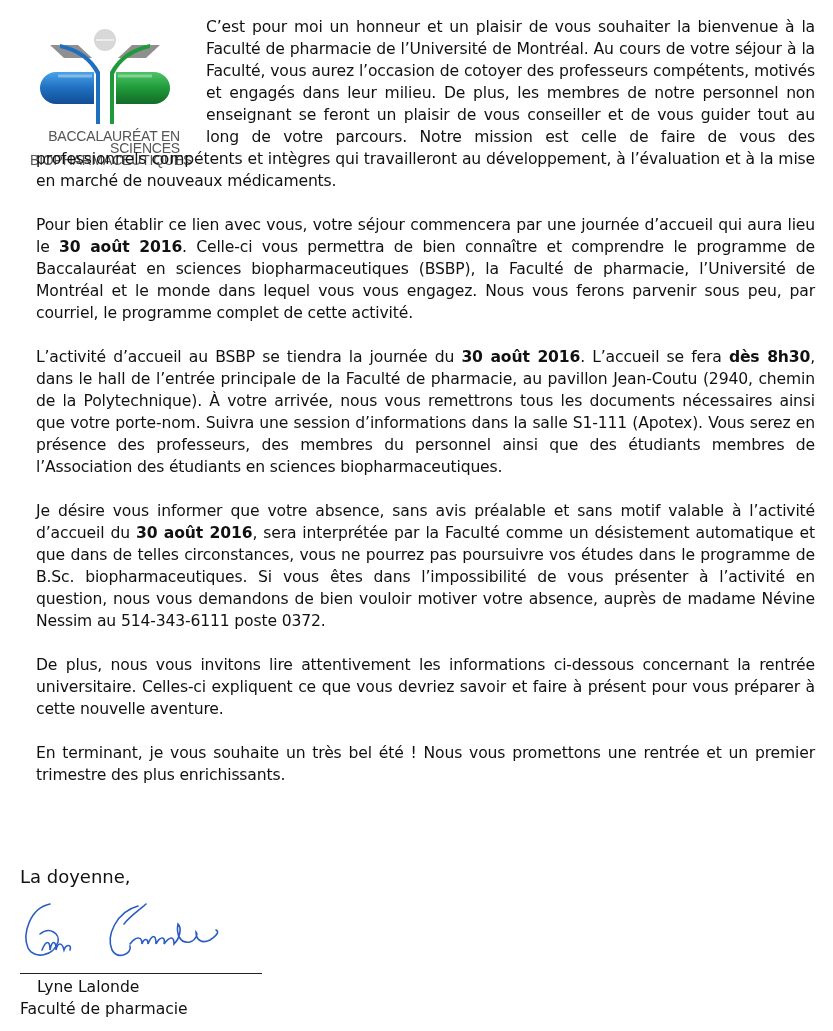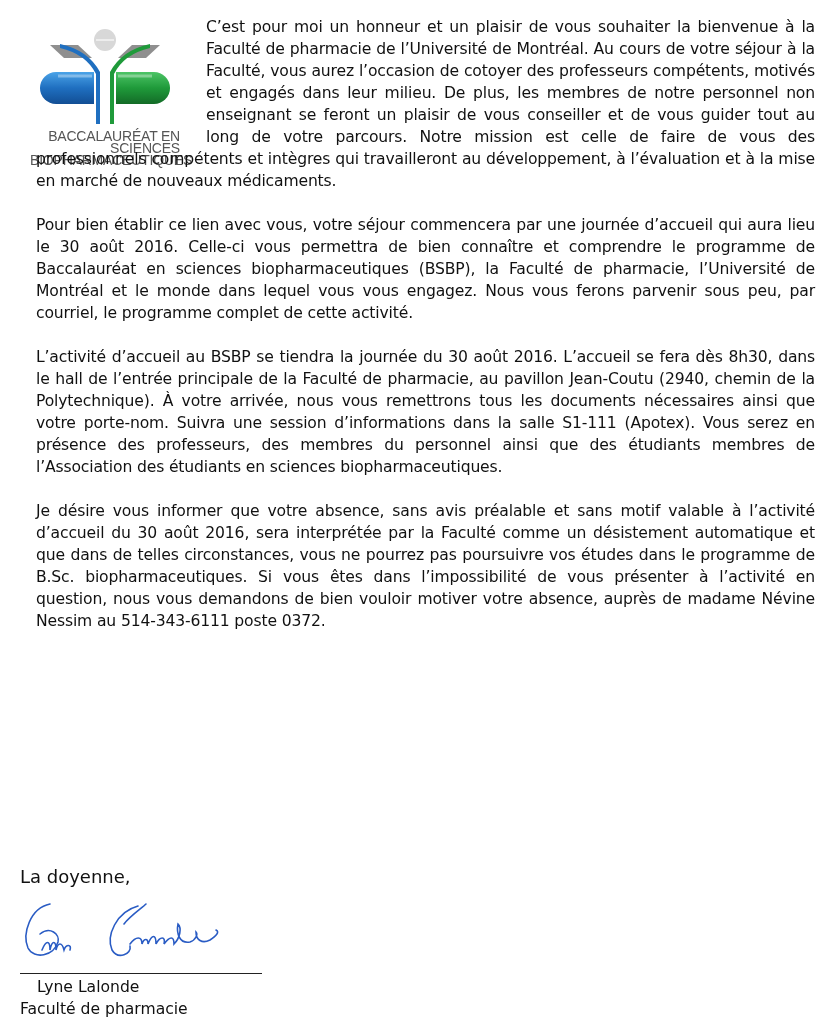--- a/index.html
+++ b/index.html
@@ -14,21 +14,21 @@
   .logo-caption {
     position: absolute; left: 0; top: 102px; width: 150px; text-align: right;
     font-family: "Liberation Sans", sans-serif; font-size: 14px; line-height: 12px;
     color: #555555; letter-spacing: -0.2px;
   }
   .text {
     font-size: 15.6px; line-height: 22px; text-align: justify; letter-spacing: -0.15px;
   }
   .text p { margin: 0 0 22px 16px; }
   .float-space { float: left; width: 186px; height: 132px; }
-  b { font-weight: normal; }
+  b { font-weight: bold; }
   .greeting { padding-left: 186px; margin-bottom: 22px; font-size: 15.6px; line-height: 22px; }
   .signature-block { position: absolute; left: 20px; top: 866px; width: 300px; }
   .sig-svg { position: absolute; left: 0; top: 28px; }
   .sig-line { position: absolute; left: 0; top: 107px; width: 242px; height: 1px; background: #222; }
   .sig-name { position: absolute; left: 17px; top: 110px; font-size: 15.6px; line-height: 22px; }
   .sig-org { position: absolute; left: 0; top: 132px; font-size: 15.6px; line-height: 22px; }
   .sig-title { position: absolute; left: 0; top: 0; font-size: 18px; line-height: 22px; }
 </style>
 </head>
 <body>
@@ -70,20 +70,22 @@
   </div>
 </div>
 
 <div class="page">
   <div class="text">
     <div class="float-space"></div>
     <p>C’est pour moi un honneur et un plaisir de vous souhaiter la bienvenue à la Faculté de pharmacie de l’Université de Montréal. Au cours de votre séjour à la Faculté, vous aurez l’occasion de cotoyer des professeurs compétents, motivés et engagés dans leur milieu.  De plus, les membres de notre personnel non enseignant se feront un plaisir de vous conseiller et de vous guider tout au long de votre parcours.  Notre mission est celle de faire de vous des professionnels compétents et intègres qui travailleront au développement, à l’évaluation et à la mise en marché de nouveaux médicaments.</p>
     <p><span>Pour bien établir ce lien avec vous, votre séjour commencera par une journée d’accueil qui aura lieu le </span><b>30 août 2016</b><span>. Celle-ci vous permettra de bien connaître et comprendre le programme de Baccalauréat en sciences biopharmaceutiques (BSBP), la Faculté de pharmacie, l’Université de Montréal et le monde dans lequel vous vous engagez. Nous vous ferons parvenir sous peu, par courriel, le programme complet de cette activité.</span></p>
     <p><span>L’activité d’accueil au BSBP se tiendra la journée du </span><b>30 août 2016</b><span>. L’accueil se fera </span><b>dès 8h30</b><span>, dans le hall de l’entrée principale de la Faculté de pharmacie, au pavillon Jean-Coutu (2940, chemin de la Polytechnique). À votre arrivée, nous vous remettrons tous les documents nécessaires ainsi que votre porte-nom. Suivra une session d’informations dans la salle S1-111 (Apotex). Vous serez en présence des professeurs, des membres du personnel ainsi que des étudiants membres de l’Association des étudiants en sciences biopharmaceutiques.</span></p>
     <p><span>Je désire vous informer que votre absence, sans avis préalable et sans motif valable à l’activité d’accueil du </span><b>30 août 2016</b><span>, sera interprétée par la Faculté comme un désistement automatique et que dans de telles circonstances, vous ne pourrez pas poursuivre vos études dans le programme de B.Sc. biopharmaceutiques. Si vous êtes dans l’impossibilité de vous présenter à l’activité en question, nous vous demandons de bien vouloir motiver votre absence, auprès de madame Névine Nessim au 514-343-6111 poste 0372.</span></p>
+    <p>De plus, nous vous invitons lire attentivement les informations ci-dessous concernant la rentrée universitaire. Celles-ci expliquent ce que vous devriez savoir et faire à présent pour vous préparer à cette nouvelle aventure.</p>
+    <p>En terminant, je vous souhaite un très bel été ! Nous vous promettons une rentrée et un premier trimestre des plus enrichissants.</p>
   </div>
 </div>
 
 <div class="signature-block">
   <div class="sig-title">La doyenne,</div>
   <svg class="sig-svg" width="240" height="75" viewBox="0 0 240 75">
     <g fill="none" stroke="#2a5cc4" stroke-width="1.6" stroke-linecap="round">
       <path d="M30,10 C10,14 2,40 8,54 C14,66 34,62 38,48 C40,40 30,32 20,40"></path>
       <path d="M22,56 C26,46 30,46 30,56 C32,46 36,46 36,56 C38,48 42,48 44,56 C46,50 52,50 50,56"></path>
       <path d="M118,12 C96,18 86,42 92,56 C98,66 112,60 110,52"></path>

